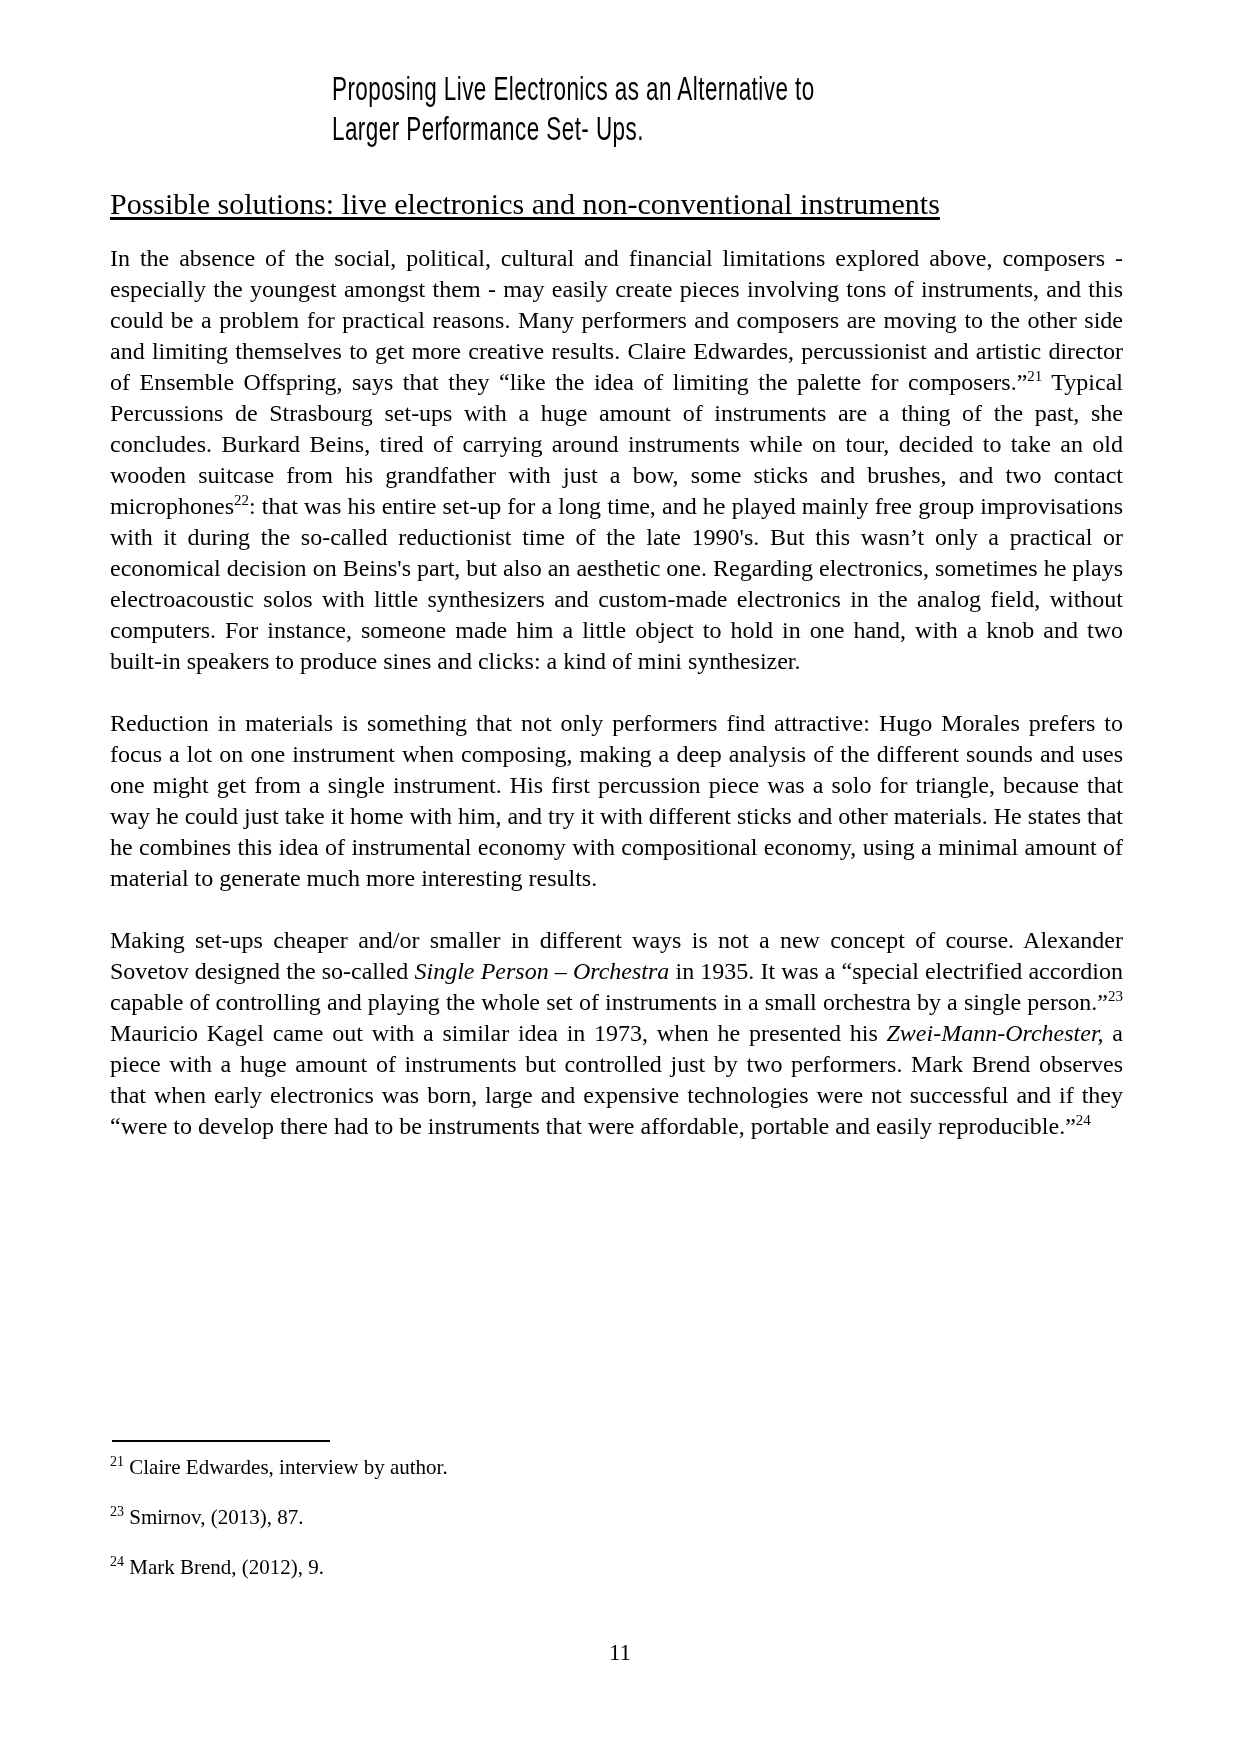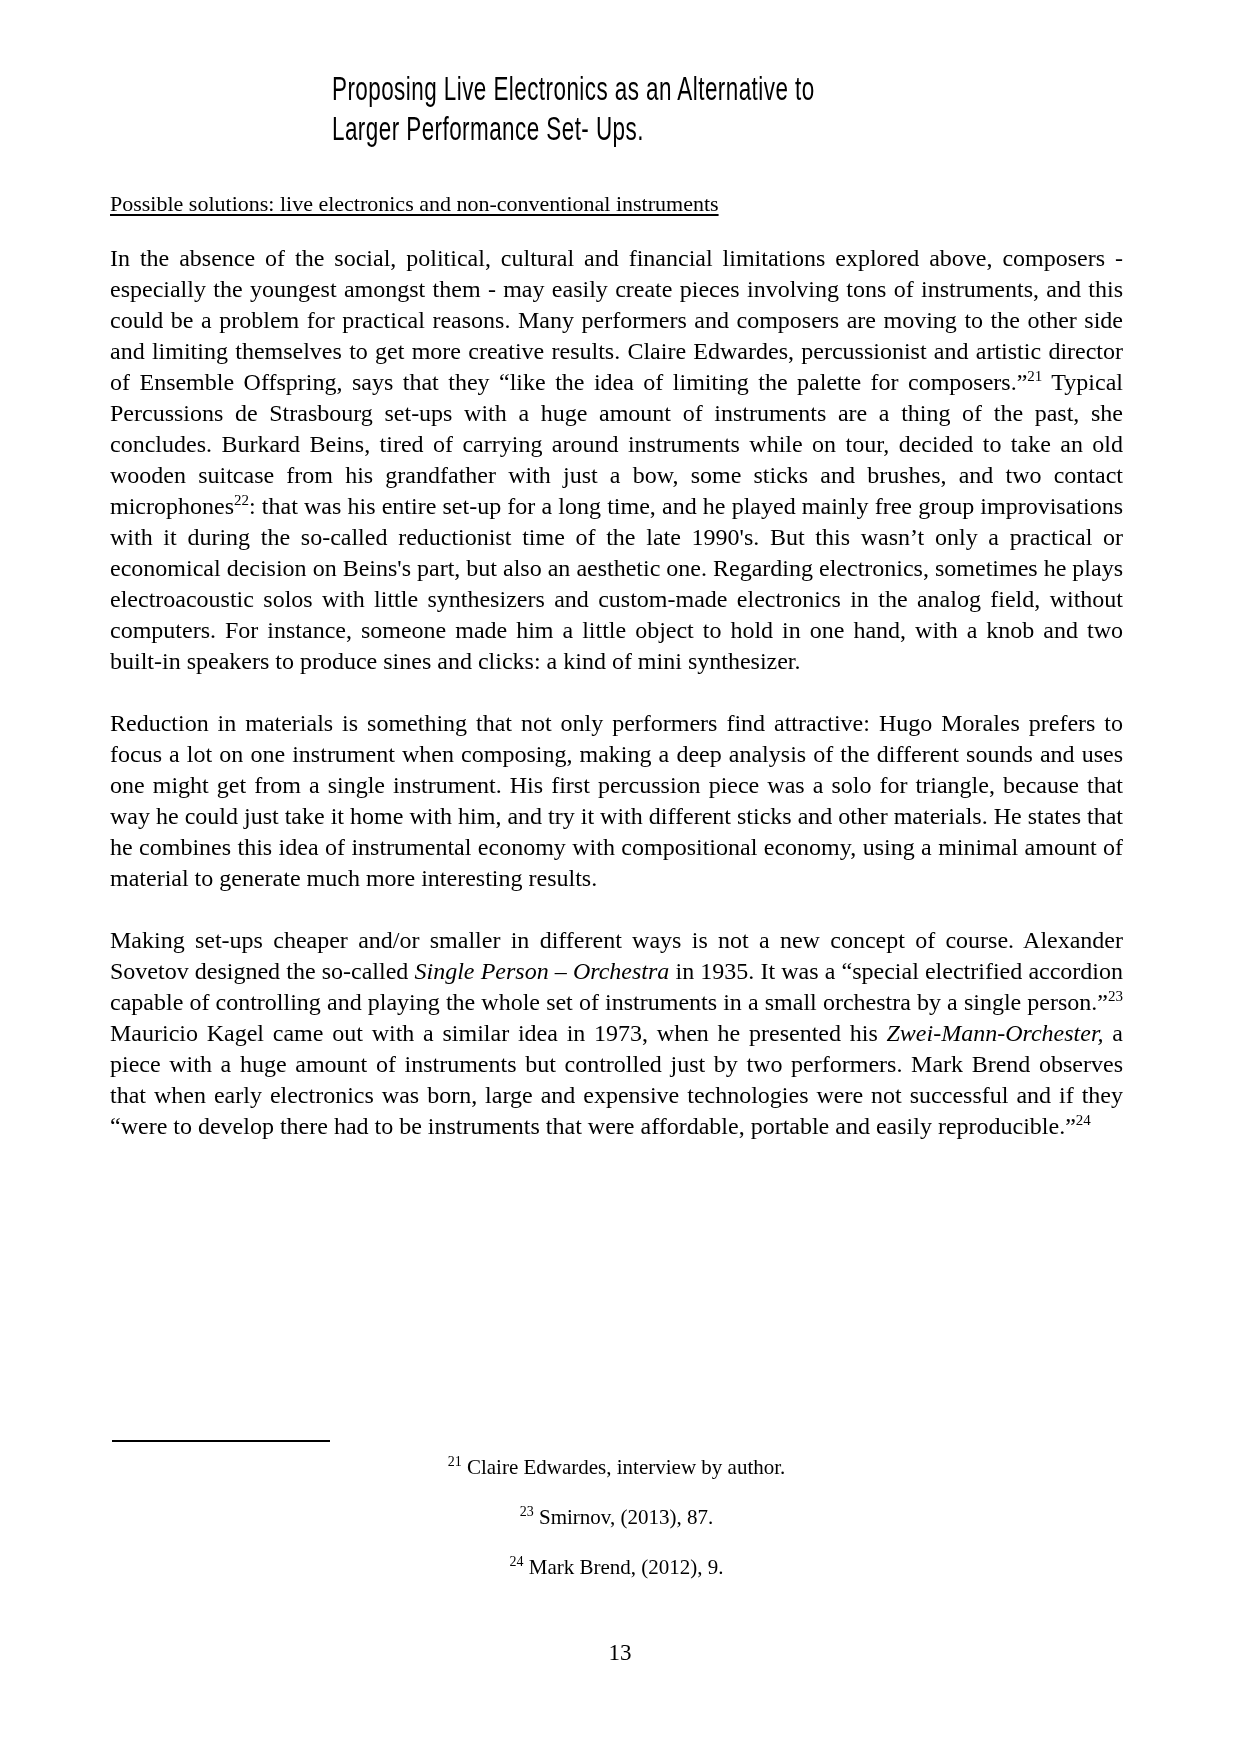--- a/index.html
+++ b/index.html
@@ -28,21 +28,21 @@
     letter-spacing: 0.02em;
     color: #000000;
     transform: scaleX(0.66);
     transform-origin: left top;
     white-space: nowrap;
   }
   .section-heading {
     position: absolute;
     left: 110px;
     top: 188px;
-    font-size: 22px;
+    font-size: 30px;
     line-height: 31px;
     text-decoration: underline;
     text-underline-offset: 3px;
   }
   .body-text {
     position: absolute;
     left: 110px;
     top: 243px;
     width: 1013px;
     font-size: 24px;
@@ -69,21 +69,20 @@
     height: 0;
     border-top: 2px solid #000000;
   }
   .footnotes {
     position: absolute;
     left: 110px;
     top: 1452px;
     width: 1013px;
     font-size: 21px;
     line-height: 31px;
-    text-align: center;
   }
   .footnote-item {
     margin: 0 0 19px 0;
   }
   .footnote-item sup {
     font-size: 14px;
   }
   .page-number {
     position: absolute;
     left: 0;
@@ -112,15 +111,15 @@
   </div>
 
   <div class="footnote-separator"></div>
 
   <div class="footnotes">
     <div class="footnote-item"><sup>21</sup> <span>Claire Edwardes, interview by author.</span></div>
     <div class="footnote-item"><sup>23</sup> <span>Smirnov, (2013), 87.</span></div>
     <div class="footnote-item"><sup>24</sup> <span>Mark Brend, (2012), 9.</span></div>
   </div>
 
-  <div class="page-number">13</div>
+  <div class="page-number">11</div>
 
 </div>
 
 </body></html>

